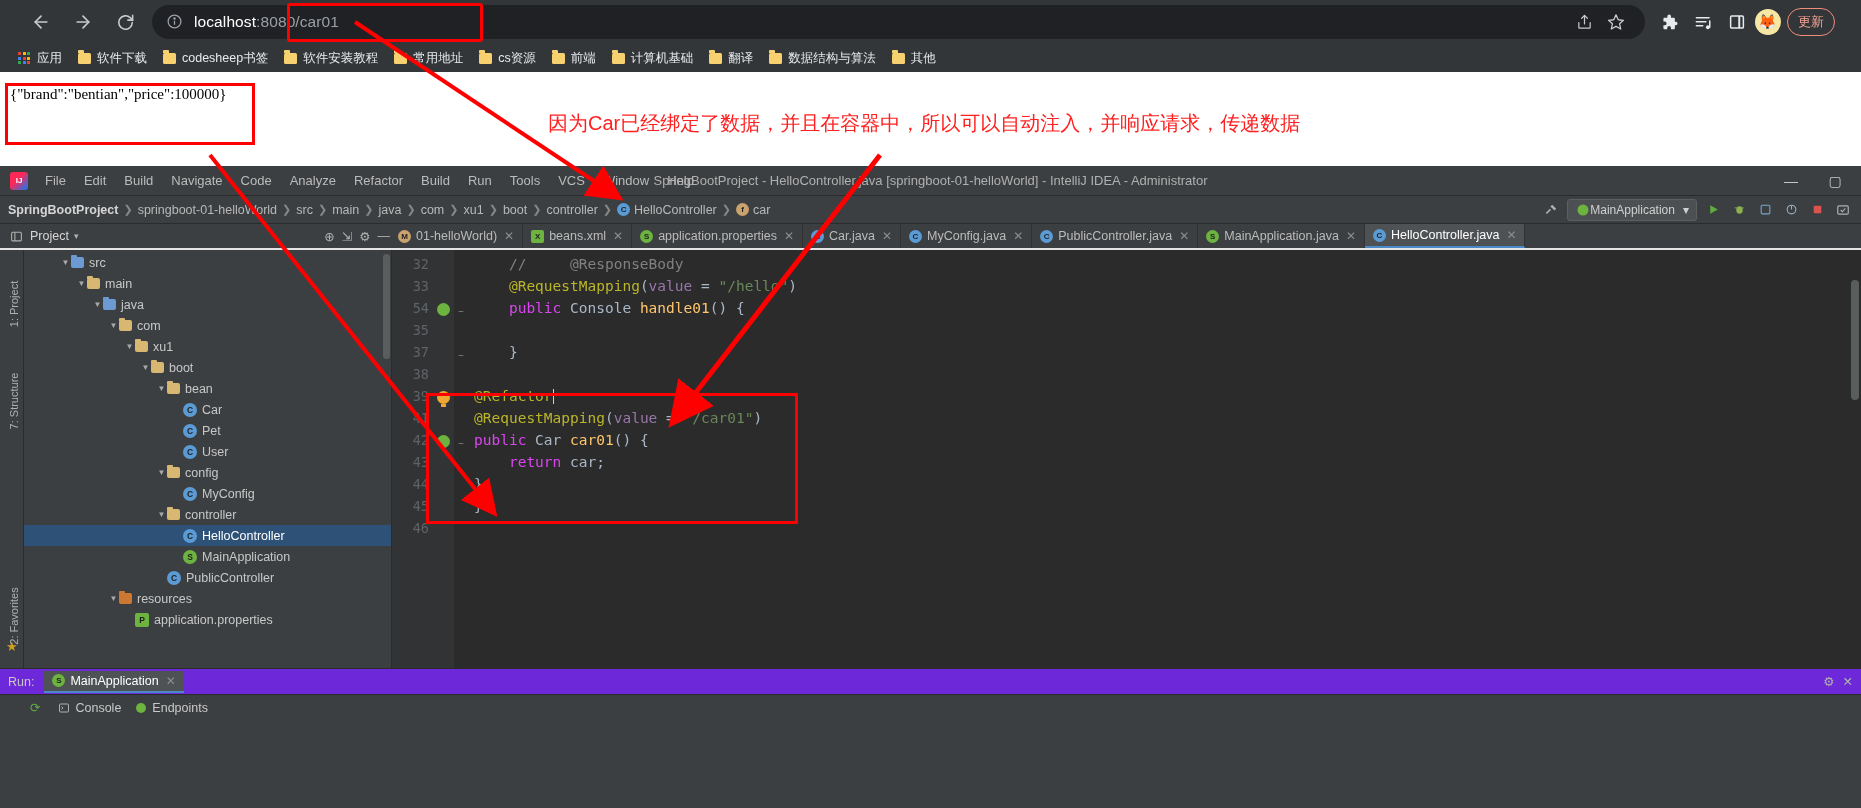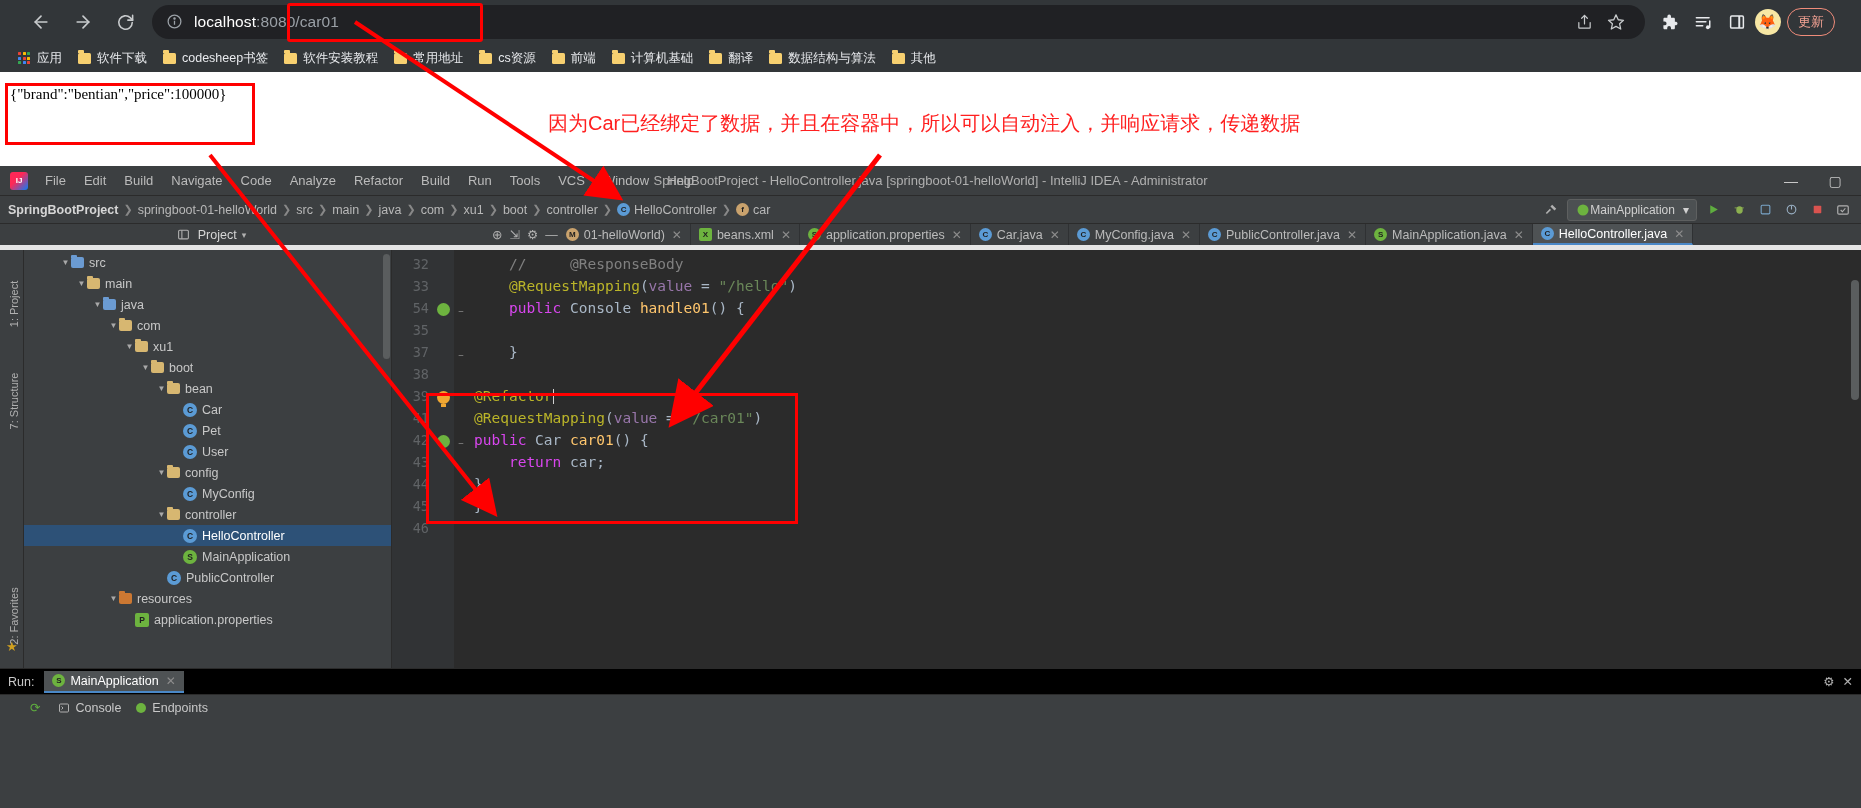--- a/index.html
+++ b/index.html
@@ -74,22 +74,22 @@
   .crumb { display:flex; align-items:center; color:#b8b8b8; font-size:12.5px; white-space:nowrap; }
   .crumb.first { color:#d6d6d6; font-weight:bold; }
   .crumb-sep { color:#888; margin:0 5px; font-size:11px; }
   .crumb-ic { width:13px; height:13px; border-radius:50%; margin-right:4px; display:flex; align-items:center;
               justify-content:center; font-size:8px; color:#1f1f1f; font-weight:bold; flex:none; }
   .toolbar-right { margin-left:auto; display:flex; align-items:center; gap:6px; }
   .run-config { display:flex; align-items:center; height:22px; background:#4c5052; border:1px solid #5e6060;
                 border-radius:3px; padding:0 7px; font-size:12px; color:#d0d0d0; white-space:nowrap; }
   .tb-sq { width:20px; height:20px; display:flex; align-items:center; justify-content:center; }
 
-  .tabs-row { height:26px; background:#3c3f41; display:flex; align-items:stretch; border-bottom:5px solid #e5e5e5;
-              padding-left:0;justify-content:center; }
+  .tabs-row { height:26px; background:#3c3f41; display:flex; align-items:stretch; border-bottom:2px solid #e5e5e5;
+              padding-left:0; }
   .tab { display:flex; align-items:center; padding:0 8px; font-size:12.5px; color:#bbbbbb; white-space:nowrap;
          border-right:1px solid #2f3133; }
   .tab.active { background:#4e5254; border-bottom:2px solid #4a88c7; color:#ffffff; }
   .tab-ic { width:13px; height:13px; margin-right:5px; border-radius:50%; display:flex; align-items:center;
             justify-content:center; font-size:8px; font-weight:bold; color:#1f1f1f; flex:none; }
   .tab-x { margin-left:7px; color:#8d8d8d; font-size:12px; }
 
   .idea-body { display:flex; height:418px; }
   .lrail { width:24px; background:#3c3f41; border-right:1px solid #2b2b2b; position:relative; flex:none; }
   .rail-lbl { position:absolute; left:-21px; width:70px; text-align:center; transform:rotate(-90deg);
@@ -137,21 +137,21 @@
   .code-redbox { position:absolute; border:3px solid #ff0000; pointer-events:none; }
   .bulb { width:13px; height:13px; border-radius:50%; background:#f0a732; display:block; position:relative; }
   .bulb:after { content:""; position:absolute; left:4px; bottom:-3px; width:5px; height:3px; background:#f0a732; }
   .spr-ic { width:13px; height:13px; border-radius:50%; background:#6db33f; display:block; }
   .caret { display:inline-block; width:1.5px; height:15px; background:#d0d0d0; vertical-align:middle; }
   .ed-scroll { position:absolute; right:2px; top:30px; width:8px; height:120px; background:#5a5d5e;
                border-radius:4px; }
   .proj-scroll { position:absolute; right:1px; top:4px; width:7px; height:105px; background:#5a5d5e;
                  border-radius:4px; }
 
-  .run-bar { height:26px; background:#000000; border-top:1px solid #2b2b2b; display:flex; align-items:center;
+  .run-bar { height:26px; background:#6d28d9; border-top:1px solid #2b2b2b; display:flex; align-items:center;
              padding:0 8px; }
   .run-lbl { font-size:12.5px; color:#c8c8c8; margin-right:10px; }
   .run-chip { display:flex; align-items:center; height:22px; background:#4e5254; padding:0 8px; font-size:12.5px;
               color:#ffffff; border-bottom:2px solid #4a88c7; }
   .run-bar-right { margin-left:auto; display:flex; align-items:center; gap:8px; color:#b0b0b0; }
   .run-tabs { height:26px; background:#3c3f41; display:flex; align-items:center; padding-left:30px; gap:14px;
               border-top:1px solid #2b2b2b; }
   .run-tab { display:flex; align-items:center; font-size:12.5px; color:#c8c8c8; }
 
   

